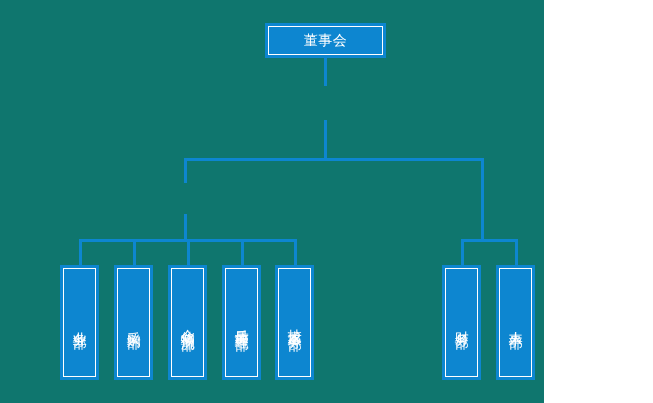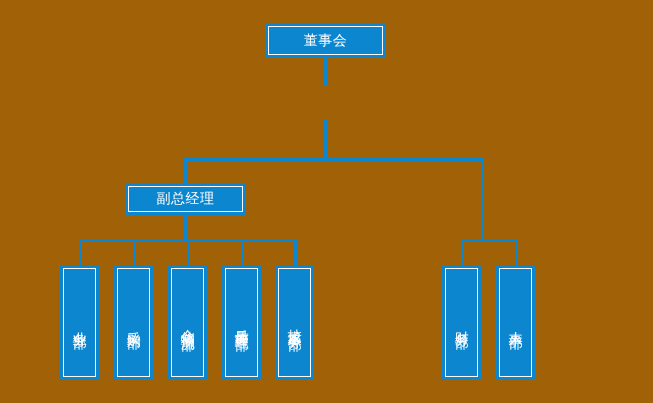--- a/index.html
+++ b/index.html
@@ -6,23 +6,23 @@
   html, body {
     margin: 0;
     padding: 0;
     background: #ffffff;
   }
   body {
     font-family: "DejaVu Sans", "Liberation Sans", sans-serif;
   }
   #chart-canvas {
     position: relative;
-    width: 653px;
+    width: 544px;
     height: 403px;
-    background: #a16207;
+    background: #0f766e;
     overflow: hidden;
   }
 
   
   .conn {
     position: absolute;
     background: #0D86D0;
   }
 
   
@@ -90,23 +90,20 @@
   <div class="conn" style="left:461px; top:239px; width:57px; height:3px;"></div>
 
   <div class="conn" style="left:461px; top:239px; width:3px; height:27px;"></div>
   <div class="conn" style="left:515px; top:239px; width:3px; height:27px;"></div>
 
   <div class="node horiz" style="left:265px; top:23px; width:121px; height:35px;">
     <div class="inner">董事会</div>
   </div>
 
 
-  <div class="node horiz" style="left:125px; top:183px; width:121px; height:32px;">
-    <div class="inner">副总经理</div>
-  </div>
 
   <div class="node vert" style="left:60px; top:265px; width:39px; height:115px;">
     <div class="inner">业务部</div>
   </div>
 
   <div class="node vert" style="left:114px; top:265px; width:39px; height:115px;">
     <div class="inner">采购部</div>
   </div>
 
   <div class="node vert" style="left:168px; top:265px; width:39px; height:115px;">

